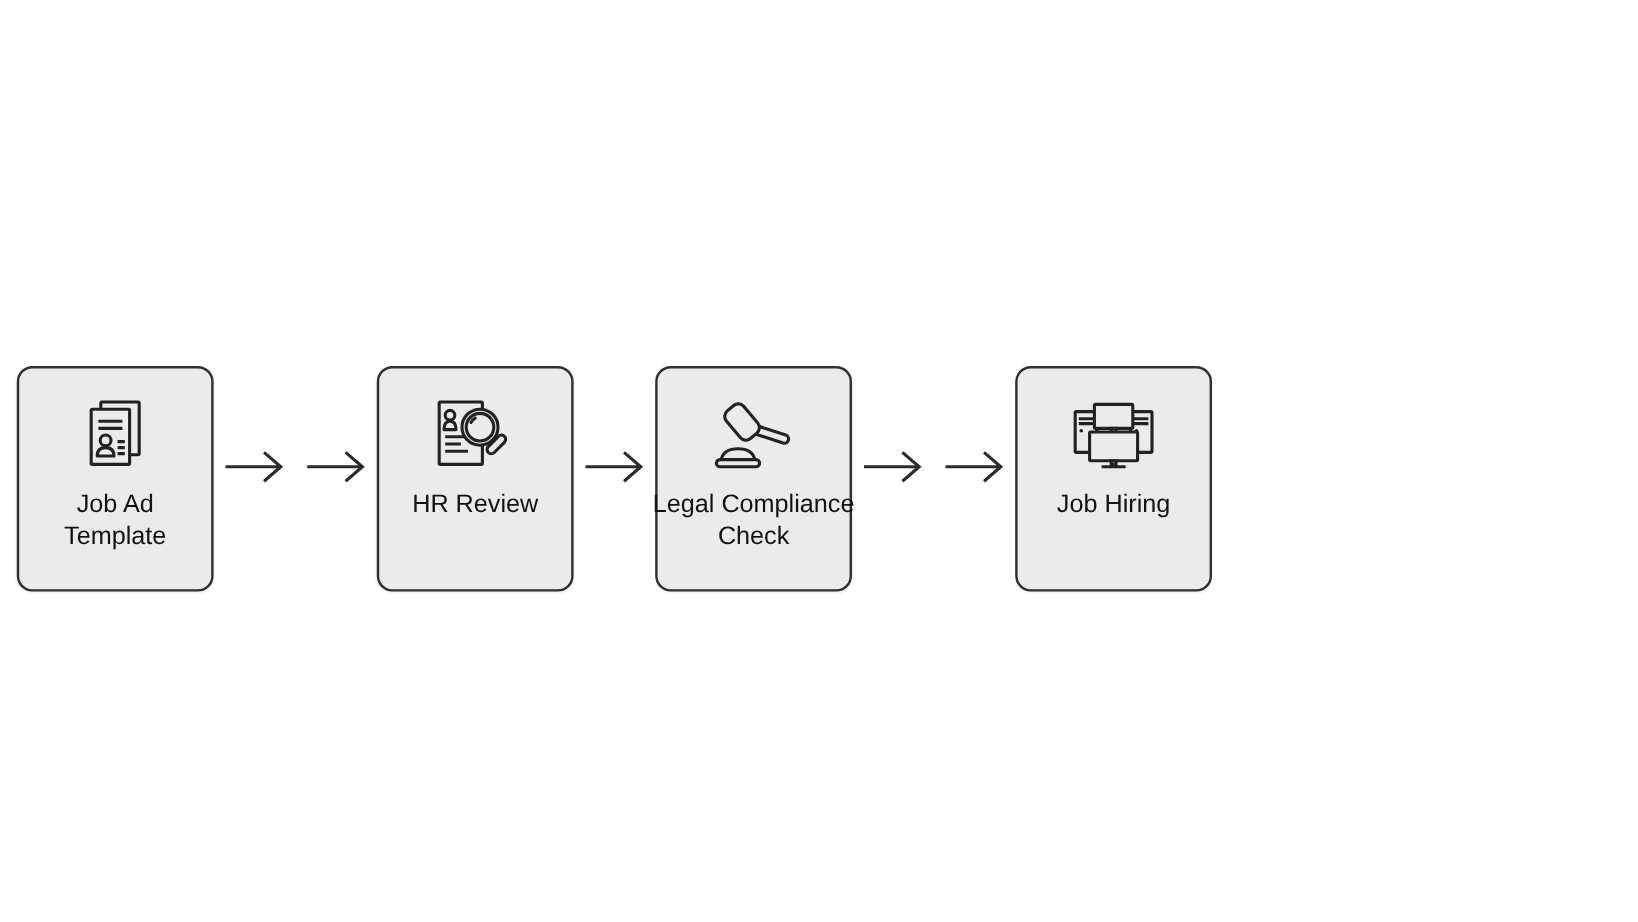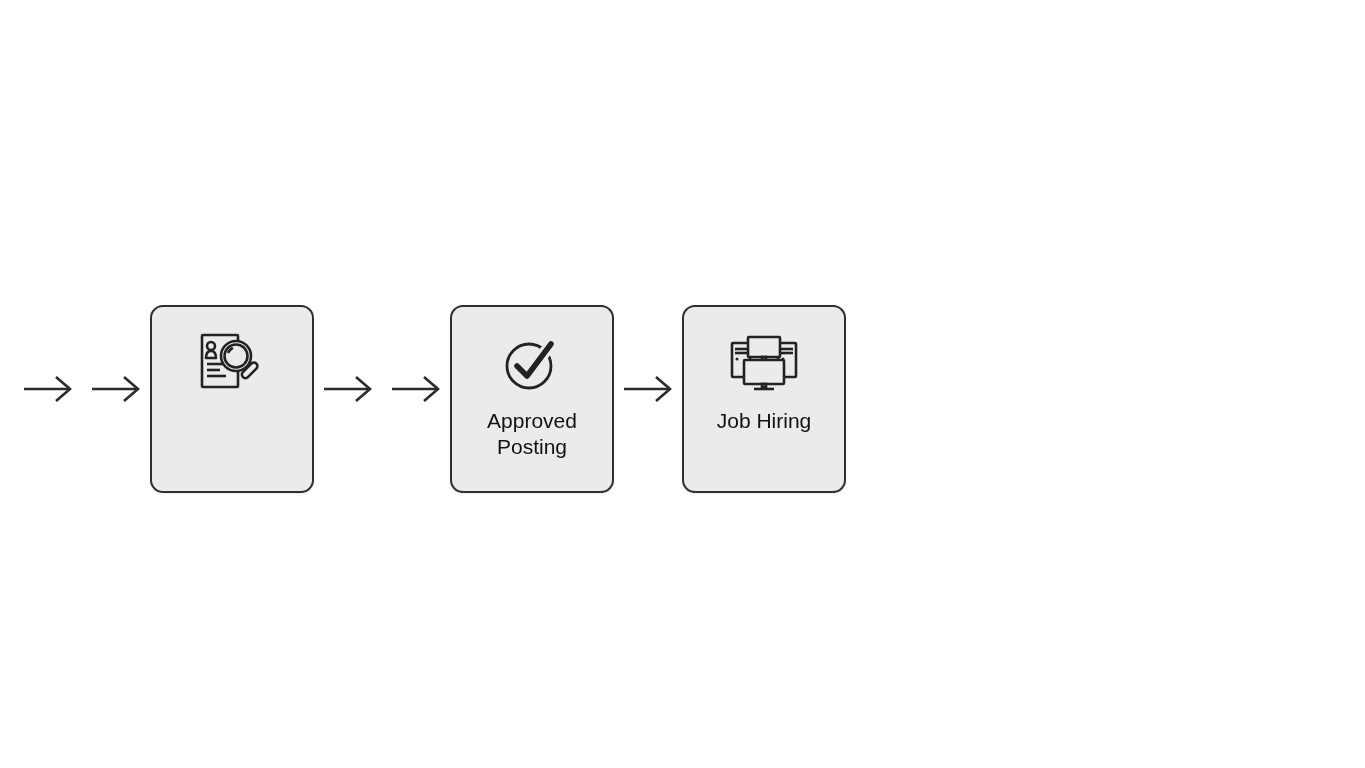--- a/index.html
+++ b/index.html
@@ -59,20 +59,37 @@
   }
   .icon-stroke { stroke: #222222; stroke-width: 2.6; fill: none; }
   .icon-fill-bg { fill: #ebebeb; }
   svg { display: block; }
 </style>
 </head>
 <body>
 
 <div class="flow">
 
+  <div class="node">
+    <div class="node-icon">
+      <svg width="56" height="64" viewBox="0 0 56 64">
+        <rect class="icon-stroke icon-fill-bg" x="16" y="4" width="32" height="44" rx="1"></rect>
+        <rect class="icon-stroke icon-fill-bg" x="8" y="10" width="32" height="46" rx="1"></rect>
+        <line class="icon-stroke" x1="14" y1="20" x2="34" y2="20"></line>
+        <line class="icon-stroke" x1="14" y1="26" x2="34" y2="26"></line>
+        <circle class="icon-stroke" cx="20" cy="36" r="4.5"></circle>
+        <path class="icon-stroke" d="M13,49 Q13,42 20,42 Q27,42 27,49 Z" stroke-linejoin="round"></path>
+        <line class="icon-stroke" x1="30" y1="37" x2="36" y2="37"></line>
+        <line class="icon-stroke" x1="30" y1="42" x2="36" y2="42"></line>
+        <line class="icon-stroke" x1="30" y1="47" x2="36" y2="47"></line>
+      </svg>
+    </div>
+    <div class="node-label">Job Ad
+Template</div>
+  </div>
 
   <div class="connector">
     <svg width="50" height="30" viewBox="0 0 50 30">
       <line x1="1" y1="15" x2="46" y2="15" stroke="#2b2b2b" stroke-width="2.6" fill="none"></line>
       <polyline points="33,3 47,15 33,27" stroke="#2b2b2b" stroke-width="2.6" fill="none" stroke-linejoin="miter"></polyline>
     </svg>
   </div>
 
 
   <div class="connector">
@@ -92,48 +109,54 @@
         <line class="icon-stroke" x1="11" y1="41" x2="24" y2="41"></line>
         <line class="icon-stroke" x1="11" y1="47" x2="30" y2="47"></line>
         <g transform="rotate(45 54 41)">
           <rect class="icon-stroke icon-fill-bg" x="50.5" y="32" width="7" height="19" rx="3.5"></rect>
         </g>
         <circle class="icon-stroke icon-fill-bg" cx="40" cy="27" r="15"></circle>
         <circle class="icon-stroke" cx="40" cy="27" r="11.5"></circle>
         <path class="icon-stroke" d="M32.5,23 A9,9 0 0 1 36,19.5" stroke-linecap="round"></path>
       </svg>
     </div>
+    <div class="node-label">HR Review</div>
   </div>
-
-  <div class="connector">
-    <svg width="50" height="30" viewBox="0 0 50 30">
-      <line x1="1" y1="15" x2="46" y2="15" stroke="#2b2b2b" stroke-width="2.6" fill="none"></line>
-      <polyline points="33,3 47,15 33,27" stroke="#2b2b2b" stroke-width="2.6" fill="none" stroke-linejoin="miter"></polyline>
-    </svg>
-  </div>
-
 
   <div class="connector">
     <svg width="50" height="30" viewBox="0 0 50 30">
       <line x1="1" y1="15" x2="46" y2="15" stroke="#2b2b2b" stroke-width="2.6" fill="none"></line>
       <polyline points="33,3 47,15 33,27" stroke="#2b2b2b" stroke-width="2.6" fill="none" stroke-linejoin="miter"></polyline>
     </svg>
   </div>
 
   <div class="node">
     <div class="node-icon">
-      <svg width="66" height="66" viewBox="0 0 66 66">
-        <circle cx="30" cy="36" r="22" stroke="#222222" stroke-width="2.8" fill="none"></circle>
-        <path d="M18,36 L28,46 L52,14" stroke="#ebebeb" stroke-width="12" fill="none" stroke-linecap="round" stroke-linejoin="round"></path>
-        <path d="M18,36 L28,46 L52,14" stroke="#222222" stroke-width="5.5" fill="none" stroke-linecap="round" stroke-linejoin="round"></path>
+      <svg width="92" height="66" viewBox="0 0 92 66">
+        <g transform="rotate(18 52 30)">
+          <rect class="icon-stroke icon-fill-bg" x="30" y="26" width="46" height="7" rx="3.5"></rect>
+        </g>
+        <g transform="rotate(-40 36 22)">
+          <rect class="icon-stroke icon-fill-bg" x="27" y="7" width="19" height="30" rx="6"></rect>
+        </g>
+        <path class="icon-stroke icon-fill-bg" d="M19,53 Q21,44 33,44 Q45,44 47,53 Z" stroke-linejoin="round"></path>
+        <rect class="icon-stroke icon-fill-bg" x="15" y="53" width="36" height="6" rx="3"></rect>
       </svg>
     </div>
-    <div class="node-label">Approved
-Posting</div>
+    <div class="node-label">Legal Compliance
+Check</div>
   </div>
+
+  <div class="connector">
+    <svg width="50" height="30" viewBox="0 0 50 30">
+      <line x1="1" y1="15" x2="46" y2="15" stroke="#2b2b2b" stroke-width="2.6" fill="none"></line>
+      <polyline points="33,3 47,15 33,27" stroke="#2b2b2b" stroke-width="2.6" fill="none" stroke-linejoin="miter"></polyline>
+    </svg>
+  </div>
+
 
   <div class="connector">
     <svg width="50" height="30" viewBox="0 0 50 30">
       <line x1="1" y1="15" x2="46" y2="15" stroke="#2b2b2b" stroke-width="2.6" fill="none"></line>
       <polyline points="33,3 47,15 33,27" stroke="#2b2b2b" stroke-width="2.6" fill="none" stroke-linejoin="miter"></polyline>
     </svg>
   </div>
 
   <div class="node">
     <div class="node-icon">

